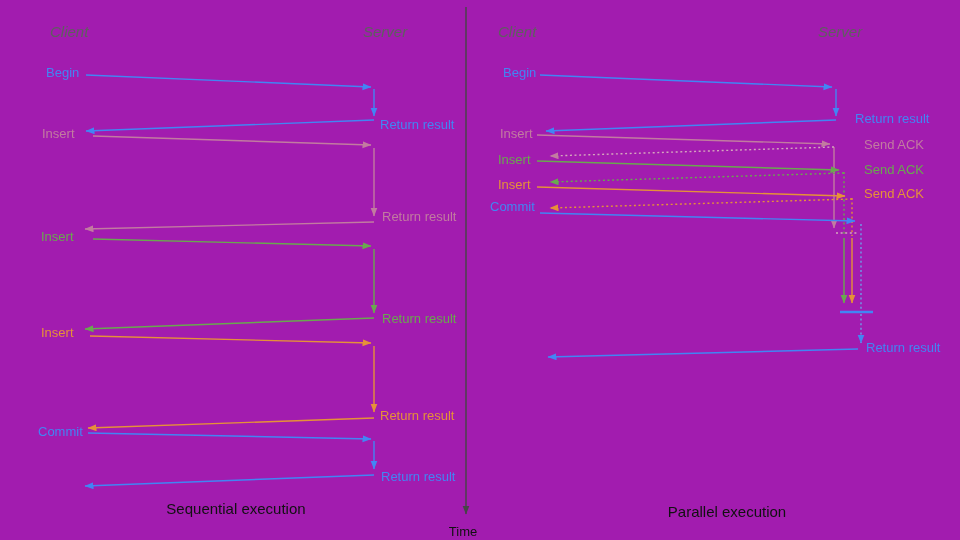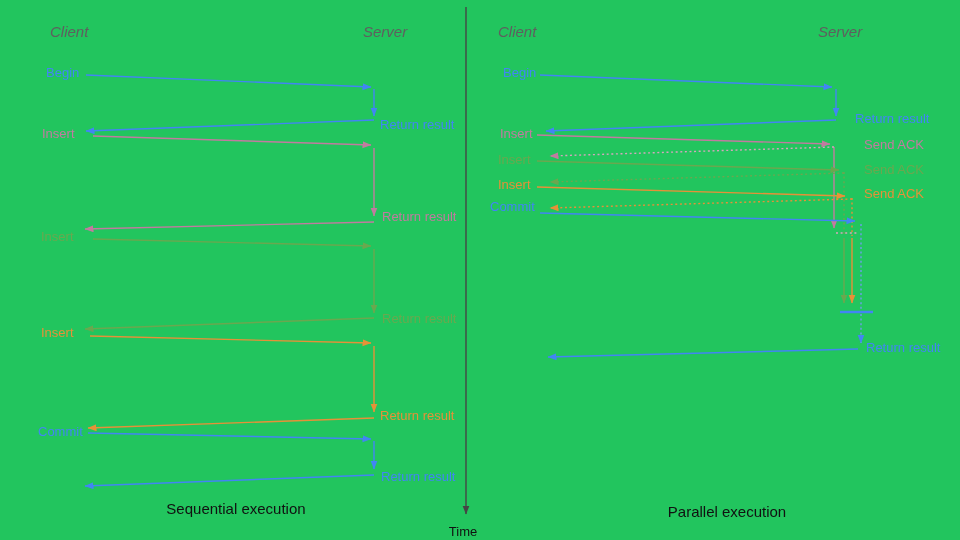--- a/index.html
+++ b/index.html
@@ -1,16 +1,16 @@
 <!DOCTYPE html>
 <html><head>
 <meta charset="utf-8">
 <style>
   html,body{margin:0;padding:0;background:#ffffff;}
-  #stage{position:relative;width:960px;height:540px;background:#22c55e;overflow:hidden;
+  #stage{position:relative;width:960px;height:540px;background:#a21caf;overflow:hidden;
          font-family:"Liberation Sans", sans-serif;}
   svg{display:block;}
   text{font-family:"Liberation Sans", sans-serif;}
 </style>
 </head>
 <body>
 
 <div id="stage">
   <svg id="diagram" width="960" height="540" viewBox="0 0 960 540">
     <defs id="diagram-defs">

